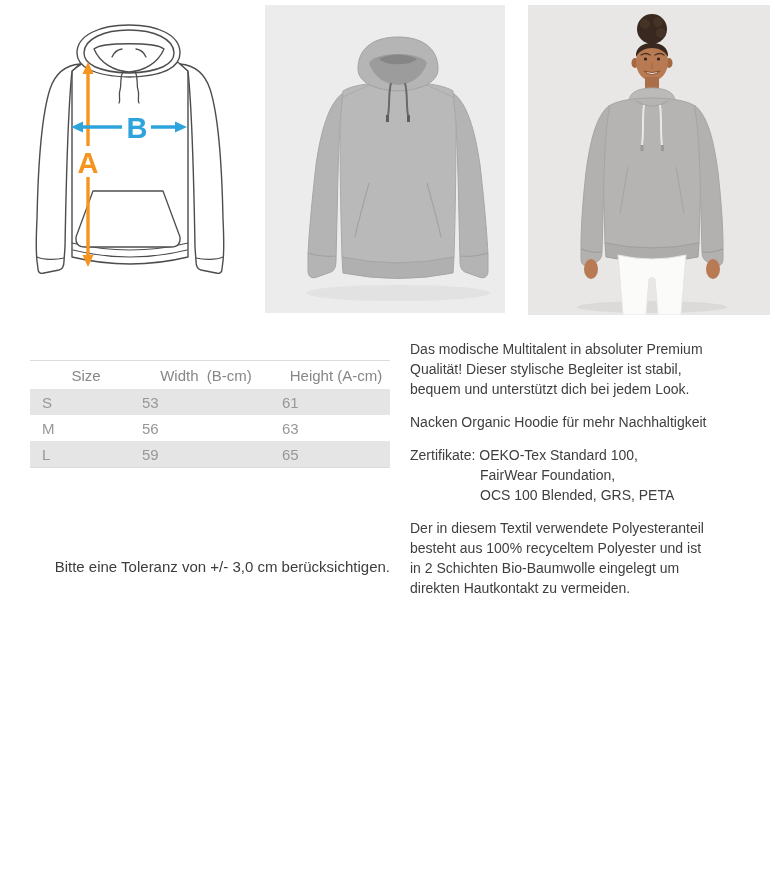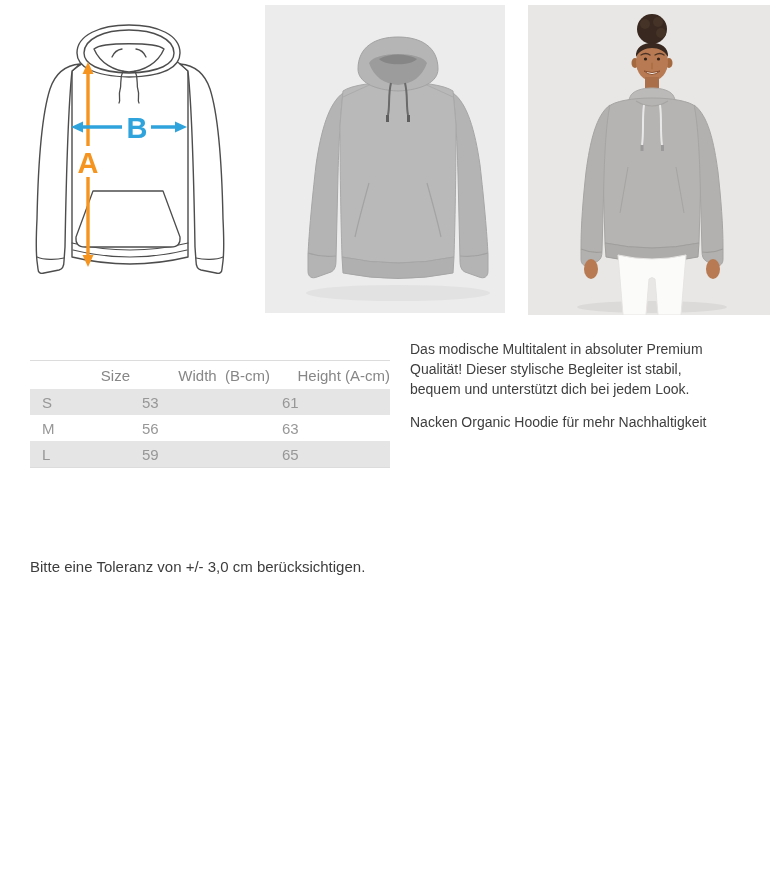--- a/index.html
+++ b/index.html
@@ -13,33 +13,33 @@
   
   #diagram-panel{left:28px;top:8px;width:205px;height:300px;}
   #flat-panel{left:265px;top:5px;width:240px;height:308px;}
   #model-panel{left:528px;top:5px;width:242px;height:310px;}
   #diagram-panel svg,#flat-panel svg,#model-panel svg{display:block;}
 
   
   #table-wrap{left:30px;top:360px;width:360px;}
   table.size{border-collapse:collapse;width:360px;font-size:15px;}
   table.size th{
-    font-weight:normal;text-align:right;color:#878787;height:28px;
+    font-weight:normal;text-align:center;color:#878787;height:28px;
     border-top:1px solid #dcdcdc;background:#ffffff;padding:0 0 0 12px;
     white-space:pre;
   }
   table.size td{
     color:#979797;height:26px;padding:0 0 0 12px;white-space:pre;
   }
   table.size tbody tr:nth-child(odd){background:#e5e5e5;}
   table.size tbody tr:nth-child(even){background:#ffffff;}
   table.size tbody tr:last-child td{border-bottom:1px solid #dcdcdc;}
 
   #tolerance-note{
-    left:30px;top:558px;width:360px;text-align:left;
+    left:30px;top:558px;width:360px;text-align:right;
     font-size:15px;color:#3d3d3d;
   }
 
   
   #description{left:410px;top:339px;width:356px;}
   #description p{
     margin:0 0 13px 0;font-size:14px;line-height:20px;color:#3e3e3e;
     white-space:pre-wrap;
   }
 </style>
@@ -218,13 +218,20 @@
   </table>
 </div>
 
 <div id="tolerance-note" class="abs">Bitte eine Toleranz von +/- 3,0 cm berücksichtigen.</div>
 
 <div id="description" class="abs">
   <p>Das modische Multitalent in absoluter Premium
 Qualität! Dieser stylische Begleiter ist stabil,
 bequem und unterstützt dich bei jedem Look.</p>
   <p>Nacken Organic Hoodie für mehr Nachhaltigkeit</p>
+  <p>Zertifikate: OEKO-Tex Standard 100,
+                  FairWear Foundation,
+                  OCS 100 Blended, GRS, PETA</p>
+  <p>Der in diesem Textil verwendete Polyesteranteil
+besteht aus 100% recyceltem Polyester und ist
+in 2 Schichten Bio-Baumwolle eingelegt um
+direkten Hautkontakt zu vermeiden.</p>
 </div>
 
 </body></html>

